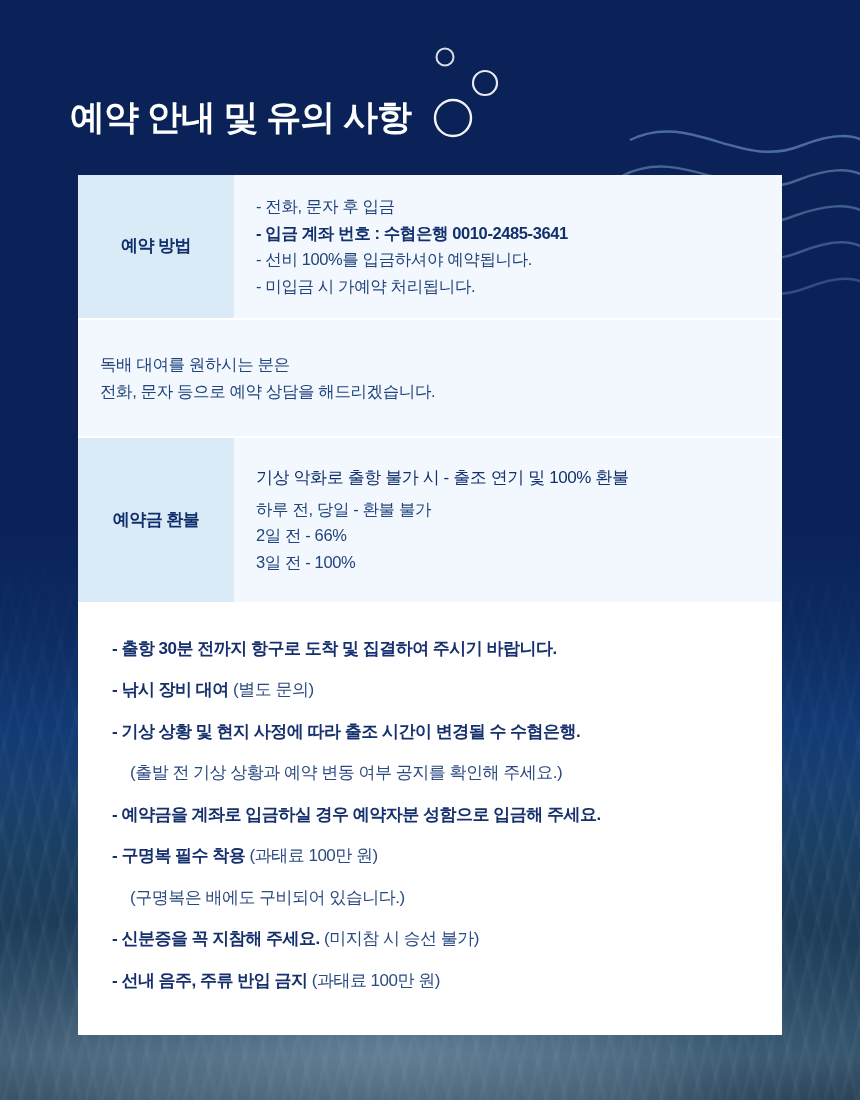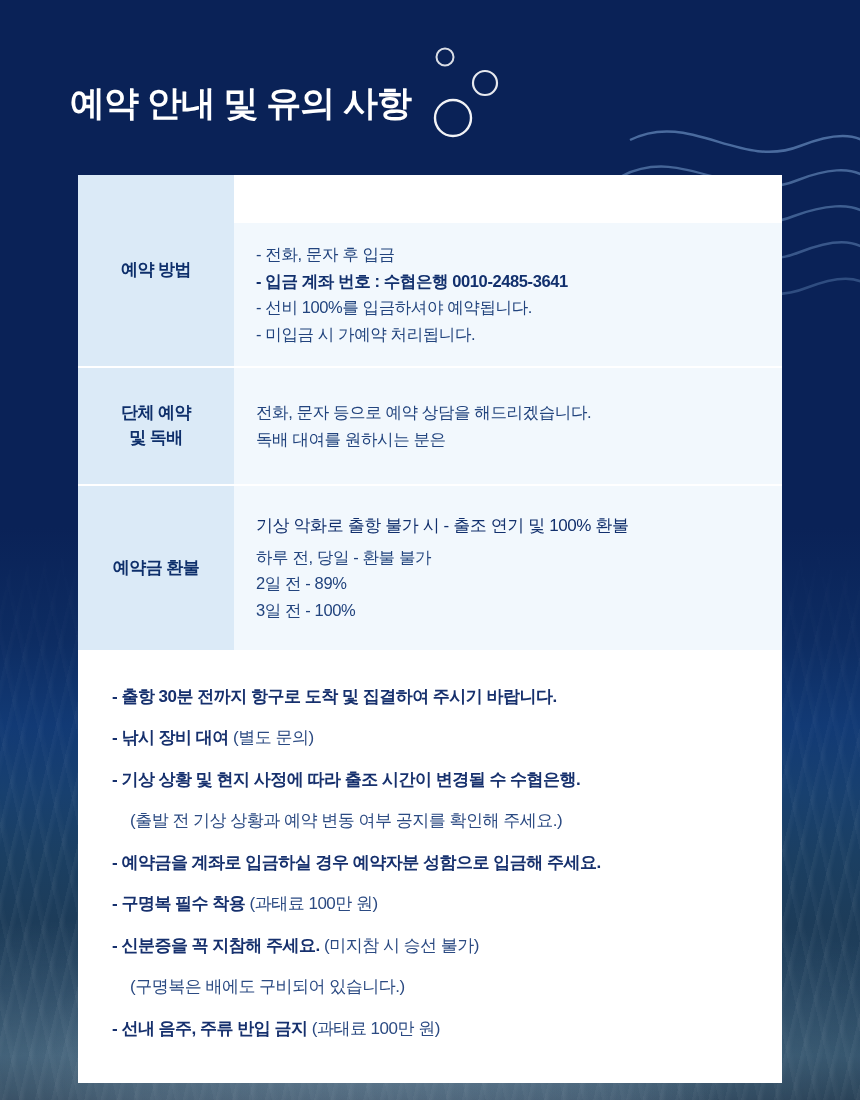--- a/index.html
+++ b/index.html
@@ -70,21 +70,21 @@
     width: 120px;
     height: 120px;
     z-index: 3;
     pointer-events: none;
   }
 
   
   .title {
     position: absolute;
     left: 70px;
-    top: 80px;
+    top: 94px;
     z-index: 5;
     color: #ffffff;
     font-size: 35px;
     font-weight: bold;
     letter-spacing: -1px;
     white-space: nowrap;
   }
 
   
   .card {
@@ -142,21 +142,21 @@
     color: #12306d;
   }
 
   .row-body p.head {
     font-weight: normal;
     color: #12306d;
     font-size: 17px;
     margin-bottom: 4px;
   }
 
-  .row-1 .row-body { min-height: 136px; margin-top: 48px; }
+  .row-1 .row-body { min-height: 136px; }
   .row-2 .row-body { min-height: 116px; }
   .row-3 .row-body { min-height: 164px; }
   .row-3 { border-bottom: none; }
 
   
   .notes {
     background: #ffffff;
     padding: 26px 50px 34px 34px;
   }
 
@@ -208,38 +208,32 @@
       <div class="row-label">예약 방법</div>
       <div class="row-body">
         <p>- 전화, 문자 후 입금</p>
         <p class="strong">- 입금 계좌 번호 : 수협은행 0010-2485-3641</p>
         <p>- 선비 100%를 입금하셔야 예약됩니다.</p>
         <p>- 미입금 시 가예약 처리됩니다.</p>
       </div>
     </div>
 
     <div class="row row-2">
-      <div class="row-label">
-        <span>
-          <span>단체 예약</span><br>
-          <span>및 독배</span>
-        </span>
-      </div>
       <div class="row-body">
+        <p>독배 대여를 원하시는 분은</p>
         <p>전화, 문자 등으로 예약 상담을 해드리겠습니다.</p>
-        <p>독배 대여를 원하시는 분은</p>
       </div>
     </div>
 
     <div class="row row-3">
       <div class="row-label">예약금 환불</div>
       <div class="row-body">
         <p class="head">기상 악화로 출항 불가 시 - 출조 연기 및 100% 환불</p>
         <p>하루 전, 당일 - 환불 불가</p>
-        <p>2일 전 - 89%</p>
+        <p>2일 전 - 66%</p>
         <p>3일 전 - 100%</p>
       </div>
     </div>
 
   </div>
 
   <div class="notes">
     <div class="note">
       <span class="b">- 출항 30분 전까지 항구로 도착 및 집결하여 주시기 바랍니다.</span><span class="n"></span>
     </div>
@@ -251,24 +245,24 @@
     </div>
     <div class="note sub">
       <span class="n">(출발 전 기상 상황과 예약 변동 여부 공지를 확인해 주세요.)</span>
     </div>
     <div class="note">
       <span class="b">- 예약금을 계좌로 입금하실 경우 예약자분 성함으로 입금해 주세요.</span><span class="n"></span>
     </div>
     <div class="note">
       <span class="b">- 구명복 필수 착용</span><span class="n"> (과태료 100만 원)</span>
     </div>
-    <div class="note">
-      <span class="b">- 신분증을 꼭 지참해 주세요.</span><span class="n"> (미지참 시 승선 불가)</span>
-    </div>
     <div class="note sub">
       <span class="n">(구명복은 배에도 구비되어 있습니다.)</span>
     </div>
     <div class="note">
+      <span class="b">- 신분증을 꼭 지참해 주세요.</span><span class="n"> (미지참 시 승선 불가)</span>
+    </div>
+    <div class="note">
       <span class="b">- 선내 음주, 주류 반입 금지</span><span class="n"> (과태료 100만 원)</span>
     </div>
   </div>
 
 </div>
 
 </body></html>

